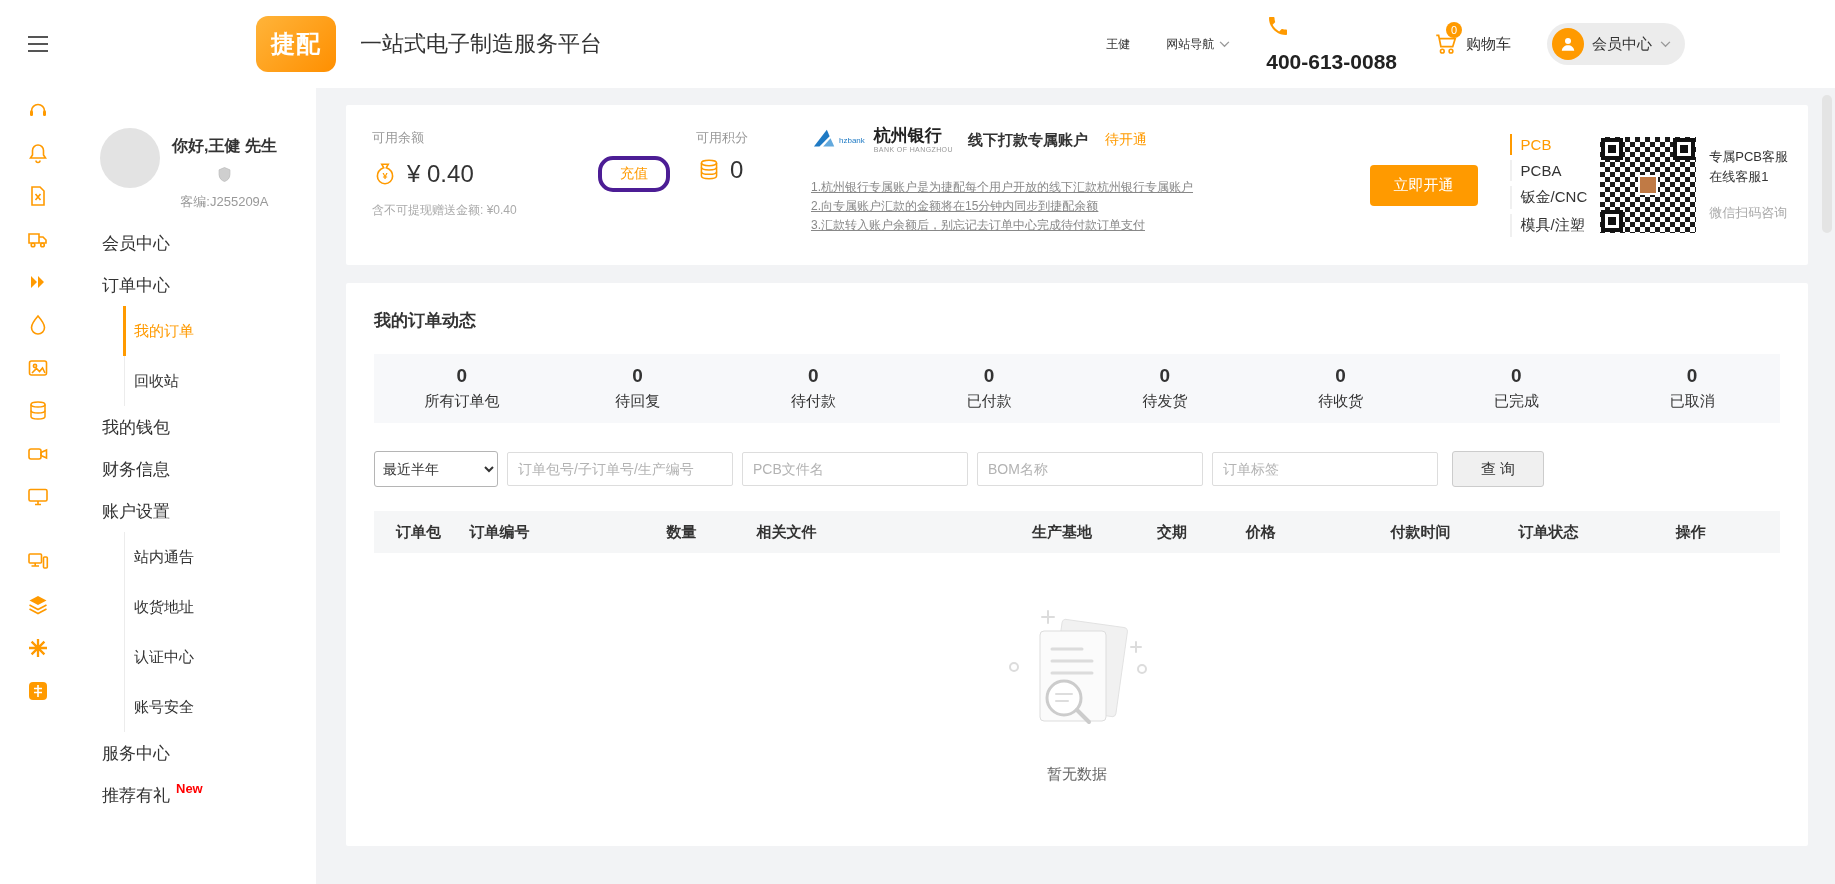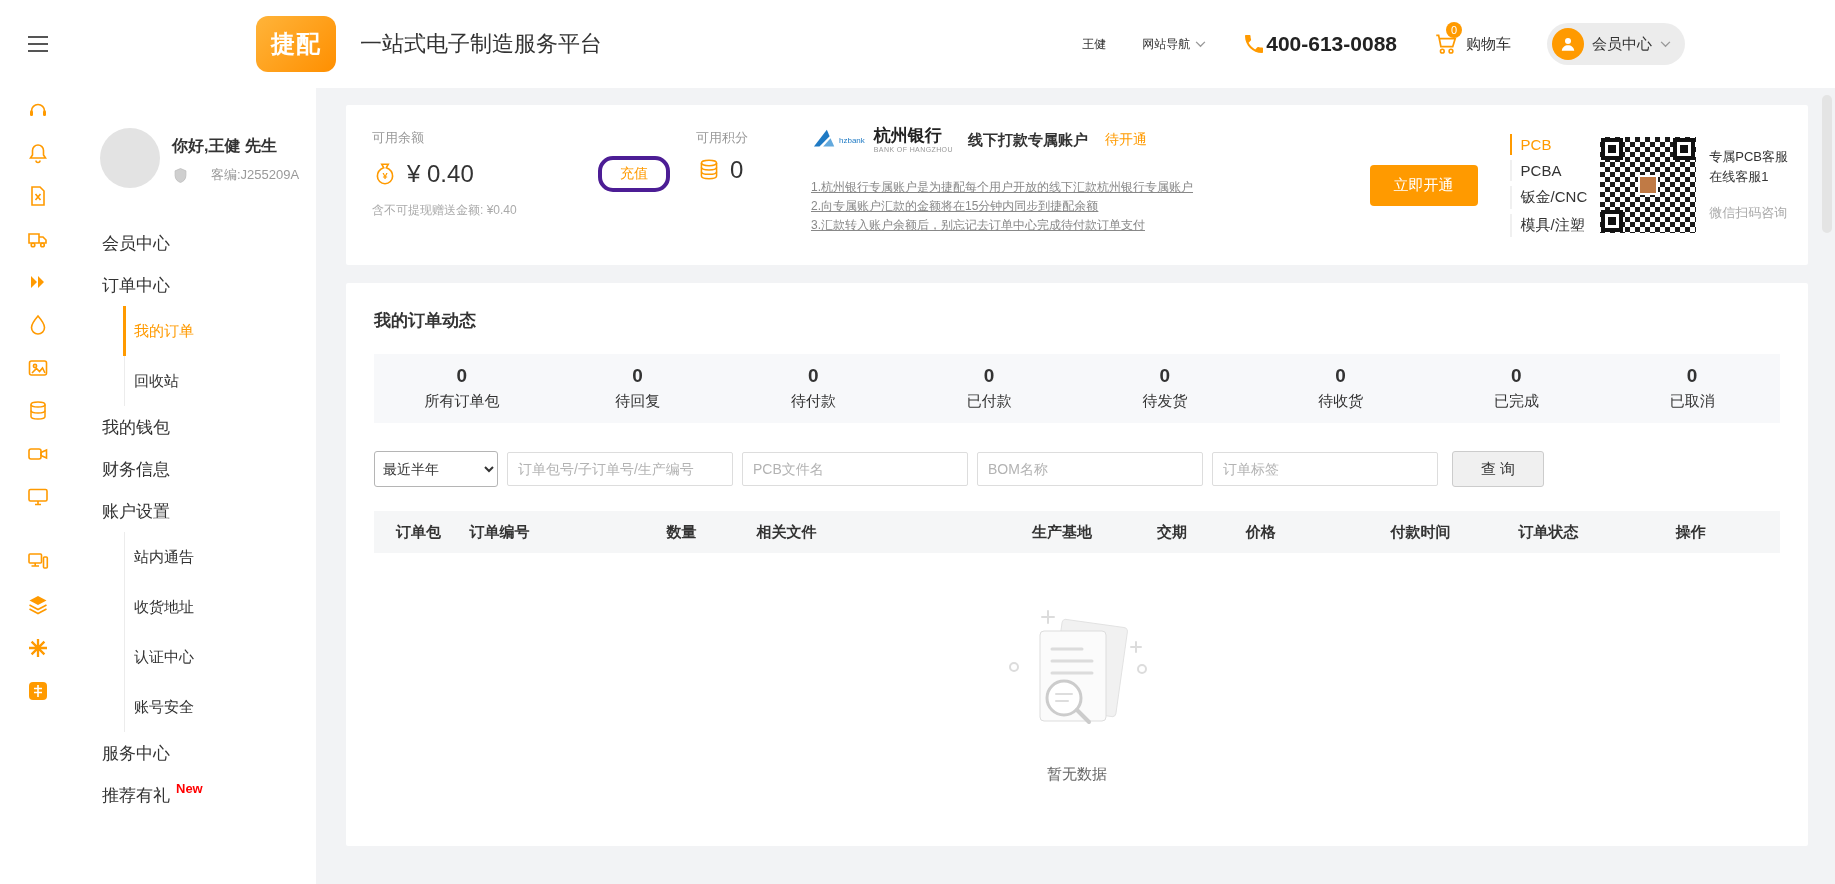--- a/index.html
+++ b/index.html
@@ -8,21 +8,21 @@
 
   
   .topbar { height:88px; background:#fff; display:flex; align-items:center; position:relative; z-index:5; }
   .hamburger { width:76px; display:flex; justify-content:center; cursor:pointer; }
   .logo { margin-left:180px; width:80px; height:56px; border-radius:12px;
           background:linear-gradient(135deg,#ffb43a,#ff8f00); color:#fff; font-size:24px; font-weight:bold;
           display:flex; align-items:center; justify-content:center; letter-spacing:1px; flex-shrink:0;}
   .site-title { margin-left:24px; font-size:22px; color:#333; font-weight:500; white-space:nowrap; }
   .top-right { margin-left:auto; margin-right:150px; display:flex; align-items:center; gap:36px; }
   .top-link { font-size:12px; color:#333; cursor:pointer; white-space:nowrap; display:flex; align-items:center; gap:5px; }
-  .phone-group { display:flex; align-items:flex-start; gap:0; }
+  .phone-group { display:flex; align-items:flex-start; gap:12px;flex-direction:column; }
   .phone-number { font-size:21px; font-weight:600; color:#222; }
   .cart-group { display:flex; align-items:center; gap:7px; position:relative; cursor:pointer; }
   .cart-badge { position:absolute; top:-9px; left:13px; min-width:16px; height:16px; border-radius:8px;
                 background:#ff9a00; color:#fff; font-size:11px; display:flex; align-items:center; justify-content:center; padding:0 4px;}
   .cart-label { font-size:15px; color:#333; }
   .member-pill { background:#ececec; border-radius:21px; height:42px; display:flex; align-items:center;
                  padding:3px 14px 3px 5px; gap:8px; cursor:pointer; }
   .member-avatar { width:32px; height:32px; border-radius:50%; background:#ff9a00; display:flex; align-items:center; justify-content:center; }
   .member-label { font-size:15px; color:#333; }
 
@@ -32,21 +32,21 @@
   .rail { width:76px; background:#fff; display:flex; flex-direction:column; align-items:center;
           padding-top:10px; gap:19px; flex-shrink:0; }
   .rail-icon { width:24px; height:24px; cursor:pointer; display:flex; align-items:center; justify-content:center; }
   .rail-icon.gap-above { margin-top:22px; }
 
   .sidebar { width:240px; background:#fff; flex-shrink:0; position:relative; }
   .user-block { padding:40px 0 0 24px; height:120px; display:flex; }
   .avatar { width:60px; height:60px; border-radius:50%; background:#e3e3e3; flex-shrink:0; }
   .user-info { margin-left:12px; padding-top:8px; }
   .greeting { font-size:16px; font-weight:bold; color:#333; white-space:nowrap; }
-  .cust-row { margin-top:9px; display:flex; align-items:center; gap:22px; color:#999; font-size:13px; }
+  .cust-row { margin-top:9px; display:flex; align-items:center; gap:10px; color:#999; font-size:13px;flex-direction:column; }
   .menu { margin-top:14px; }
   .menu-item { height:42px; display:flex; align-items:center; padding-left:26px; font-size:17px; color:#333; cursor:pointer; }
   .menu-item.sub { height:50px; padding-left:58px; font-size:15px; position:relative; }
   .menu-item.sub::before { content:""; position:absolute; left:48px; top:0; bottom:0; width:1px; background:#ececec; }
   .menu-item.sub.active { color:#ff9a00; }
   .menu-item.sub.active::before { width:3px; left:47px; background:#ff9a00; }
   .red-outline { position:absolute; left:8px; top:-5px; width:206px; height:59px; border:2px solid #e60000; pointer-events:none; }
   .badge-new { color:#f00; font-size:13px; font-weight:bold; margin-left:6px; transform:translateY(-7px); }
 
   .main { flex:1; padding:17px 27px 0 30px; overflow:hidden; }

